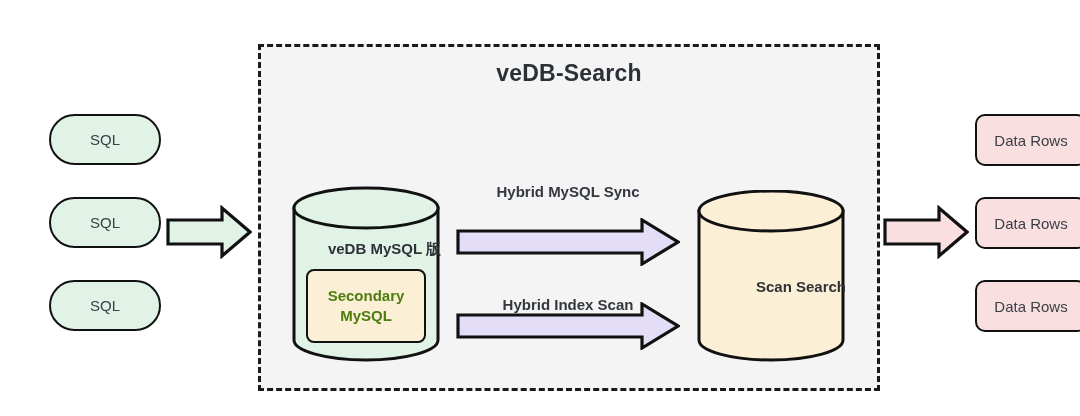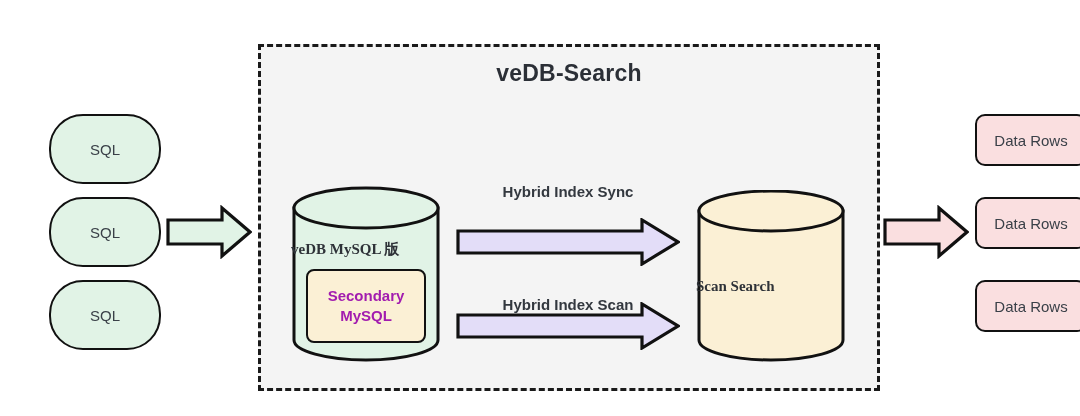--- a/index.html
+++ b/index.html
@@ -37,21 +37,21 @@
     width: 622px;
     text-align: center;
     font-size: 23px;
     font-weight: bold;
     letter-spacing: 0.2px;
     color: #2b2f36;
   }
 
   
   .pill {
-    width: 112px; height: 70px;
+    width: 112px; height: 51px;
     background: #e1f3e6;
     border: 2.5px solid #111111;
     border-radius: 34px;
     display: flex;
     align-items: center;
     justify-content: center;
     font-size: 15px;
     color: #3a4048;
   }
   .pill-1 { left: 21px;  top: 114px; }
@@ -96,44 +96,43 @@
 
   
   .cylinder { position: absolute; }
   .cylinder svg { display: block; }
 
   .cyl-mysql { left: 263px; top: 186px; }
   .cyl-cloud { left: 668px; top: 190px; }
 
   .cyl-caption {
     position: absolute;
-    text-align: left;
+    text-align: right;
     font-size: 15px;
     font-weight: bold;
     color: #2e3238;
-    font-family: Liberation Serif, serif;
   }
   .caption-mysql { left: 263px; top: 240px; width: 150px; }
   .caption-cloud { left: 668px; top: 278px; width: 150px; }
 
   
   .secondary-index {
     left: 278px; top: 269px;
     width: 120px; height: 74px;
     background: #fbf0d5;
     border: 2px solid #111111;
     border-radius: 8px;
     display: flex;
     flex-direction: column;
     align-items: center;
     justify-content: center;
     font-size: 15px;
     font-weight: bold;
     line-height: 1.32;
-    color: #a21caf;
+    color: #4d7c0f;
     text-align: center;
   }
 </style>
 </head>
 <body>
 
 <div id="canvas">
 
   <div class="node container-box"></div>
   <div class="container-title">veDB-Search</div>
@@ -160,21 +159,21 @@
       <ellipse cx="75" cy="22" rx="72" ry="20" fill="#e1f3e6" stroke="#111111" stroke-width="3"></ellipse>
     </svg>
   </div>
   <div class="cyl-caption caption-mysql">veDB MySQL 版</div>
 
   <div class="node secondary-index">
     <span>Secondary</span>
     <span>MySQL</span>
   </div>
 
-  <div class="arrow-label label-sync">Hybrid Index Sync</div>
+  <div class="arrow-label label-sync">Hybrid MySQL Sync</div>
   <div class="block-arrow arrow-sync">
     <svg width="224" height="48" viewBox="0 0 224 48">
       <polygon points="2,13 186,13 186,2 222,24 186,46 186,35 2,35" fill="#e3ddf8" stroke="#111111" stroke-width="3.2" stroke-linejoin="miter"></polygon>
     </svg>
   </div>
 
   <div class="arrow-label label-scan">Hybrid Index Scan</div>
   <div class="block-arrow arrow-scan">
     <svg width="224" height="48" viewBox="0 0 224 48">
       <polygon points="2,13 186,13 186,2 222,24 186,46 186,35 2,35" fill="#e3ddf8" stroke="#111111" stroke-width="3.2" stroke-linejoin="miter"></polygon>

